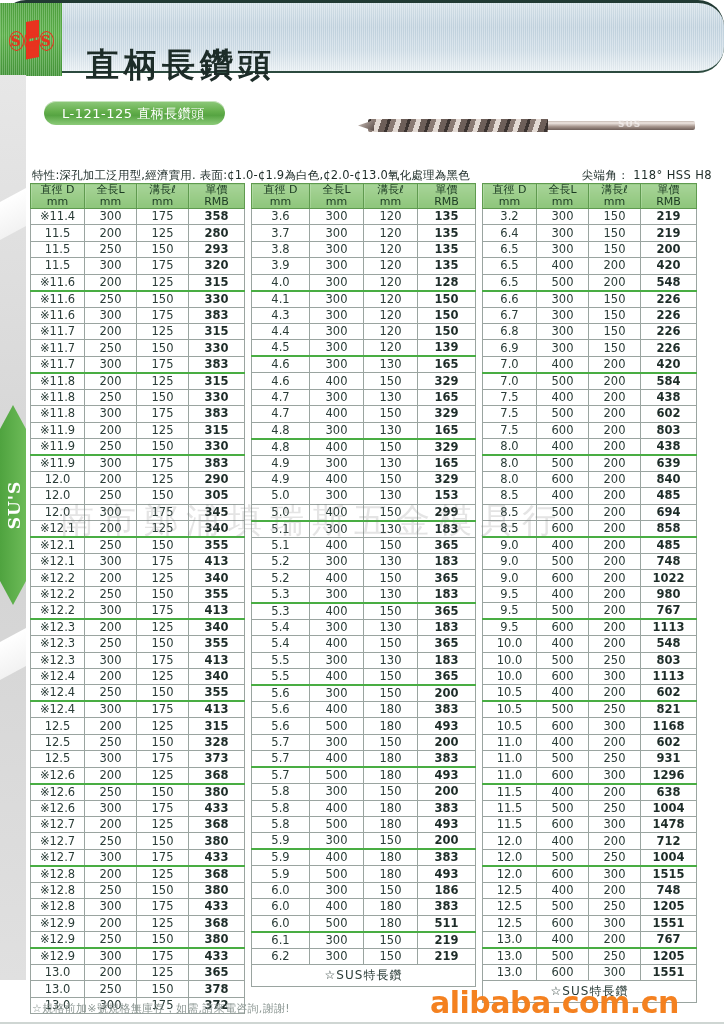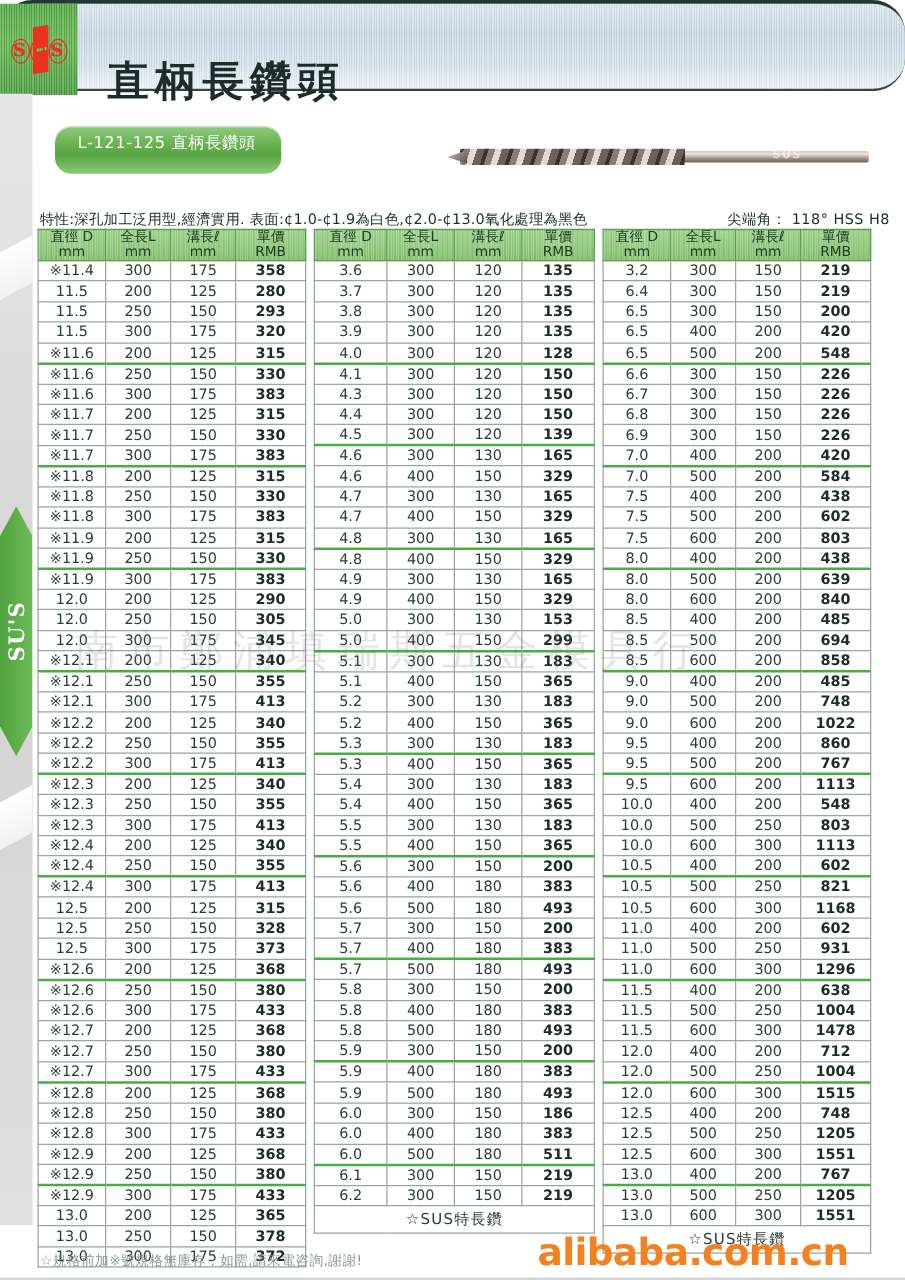--- a/index.html
+++ b/index.html
@@ -110,21 +110,21 @@
     position:absolute; left:0; width:26px; height:38px;
     background: linear-gradient(180deg,#ffffff,#f2f2f2);
     transform: skewY(-28deg);
   }
   .side-band .diag.d1 { top: 120px; }
   .side-band .diag.d2 { top: 560px; }
 
   
   .pill {
     position: absolute; left: 44px; top: 101px;
-    padding: 4px 20px 16px 18px;
+    padding: 4px 20px 2px 18px;
     border-radius: 13px;
     background: linear-gradient(180deg,#8fc97c 0%, #63ae4b 45%, #56a442 60%, #8ccb79 100%);
     color: #ffffff;
     font-size: 13px;
     letter-spacing: .5px;
     white-space: nowrap;
     font-family: "DejaVu Sans","Liberation Sans",sans-serif;
     box-shadow: inset 0 1px 0 rgba(255,255,255,.5);
   }
 
@@ -1094,21 +1094,21 @@
             <tr>
               <td class="col-d">9.0</td>
               <td class="col-l">600</td>
               <td class="col-f">200</td>
               <td class="col-p price-col">1022</td>
             </tr>
             <tr>
               <td class="col-d">9.5</td>
               <td class="col-l">400</td>
               <td class="col-f">200</td>
-              <td class="col-p price-col">860</td>
+              <td class="col-p price-col">980</td>
             </tr>
             <tr>
               <td class="col-d">9.5</td>
               <td class="col-l">500</td>
               <td class="col-f">200</td>
               <td class="col-p price-col">767</td>
             </tr>
             <tr class="sep">
               <td class="col-d">9.5</td>
               <td class="col-l">600</td>

